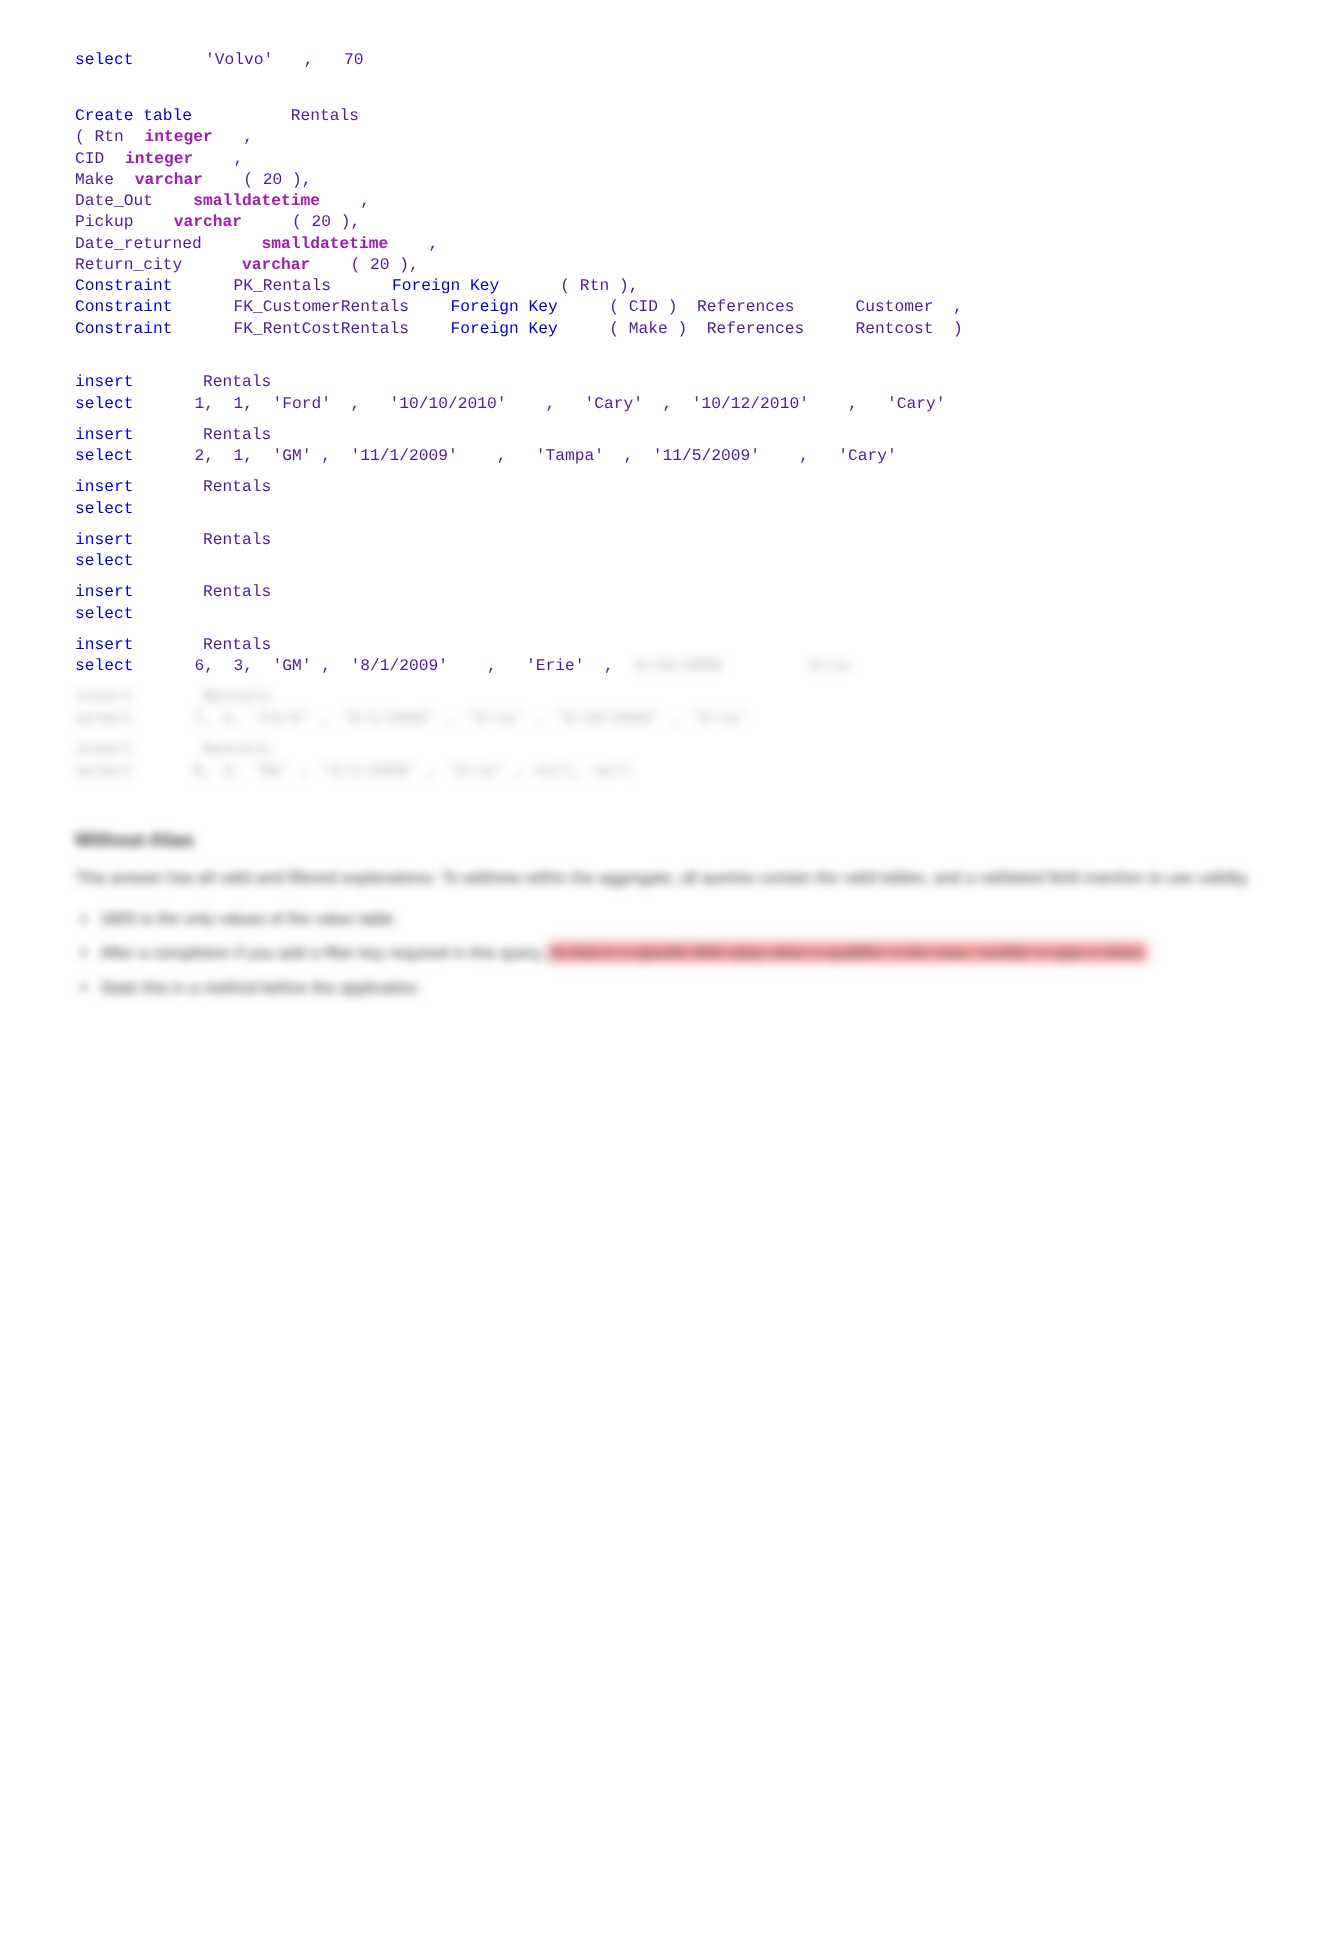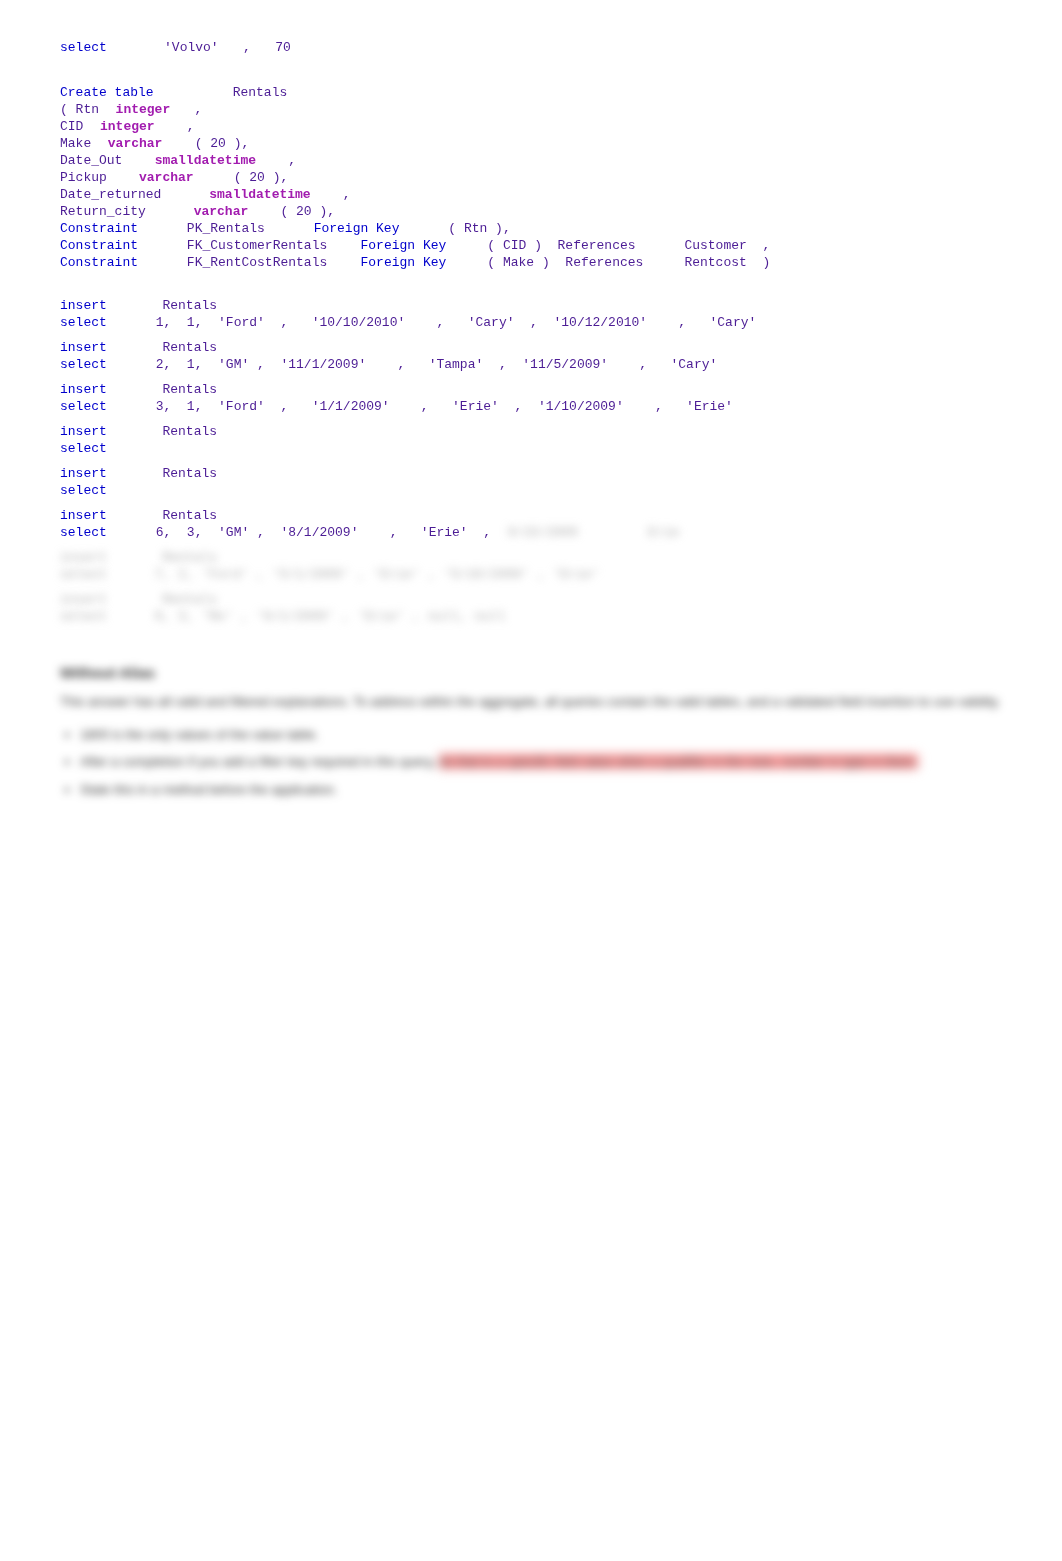--- a/index.html
+++ b/index.html
@@ -181,21 +181,20 @@
   </div>
 
   <div class="insert-section">
     <div class="line">
       <span class="kw">insert</span>
       <span class="plain">&nbsp;&nbsp;&nbsp;&nbsp;&nbsp;&nbsp;&nbsp;Rentals</span>
     </div>
     <div class="line">
       <span class="kw">select</span>
       <span class="plain">&nbsp;&nbsp;&nbsp;&nbsp;&nbsp;&nbsp;</span>
-      <span class="plain">3,&nbsp;&nbsp;1,&nbsp;&nbsp;'Ford'&nbsp;&nbsp;,&nbsp;&nbsp;&nbsp;'1/1/2009'&nbsp;&nbsp;&nbsp;&nbsp;,&nbsp;&nbsp;&nbsp;'Erie'&nbsp;&nbsp;,&nbsp;&nbsp;'1/10/2009'&nbsp;&nbsp;&nbsp;&nbsp;,&nbsp;&nbsp;&nbsp;'Erie'</span>
     </div>
   </div>
 
   <div class="insert-section">
     <div class="line">
       <span class="kw">insert</span>
       <span class="plain">&nbsp;&nbsp;&nbsp;&nbsp;&nbsp;&nbsp;&nbsp;Rentals</span>
     </div>
     <div class="line">
       <span class="kw">select</span>

